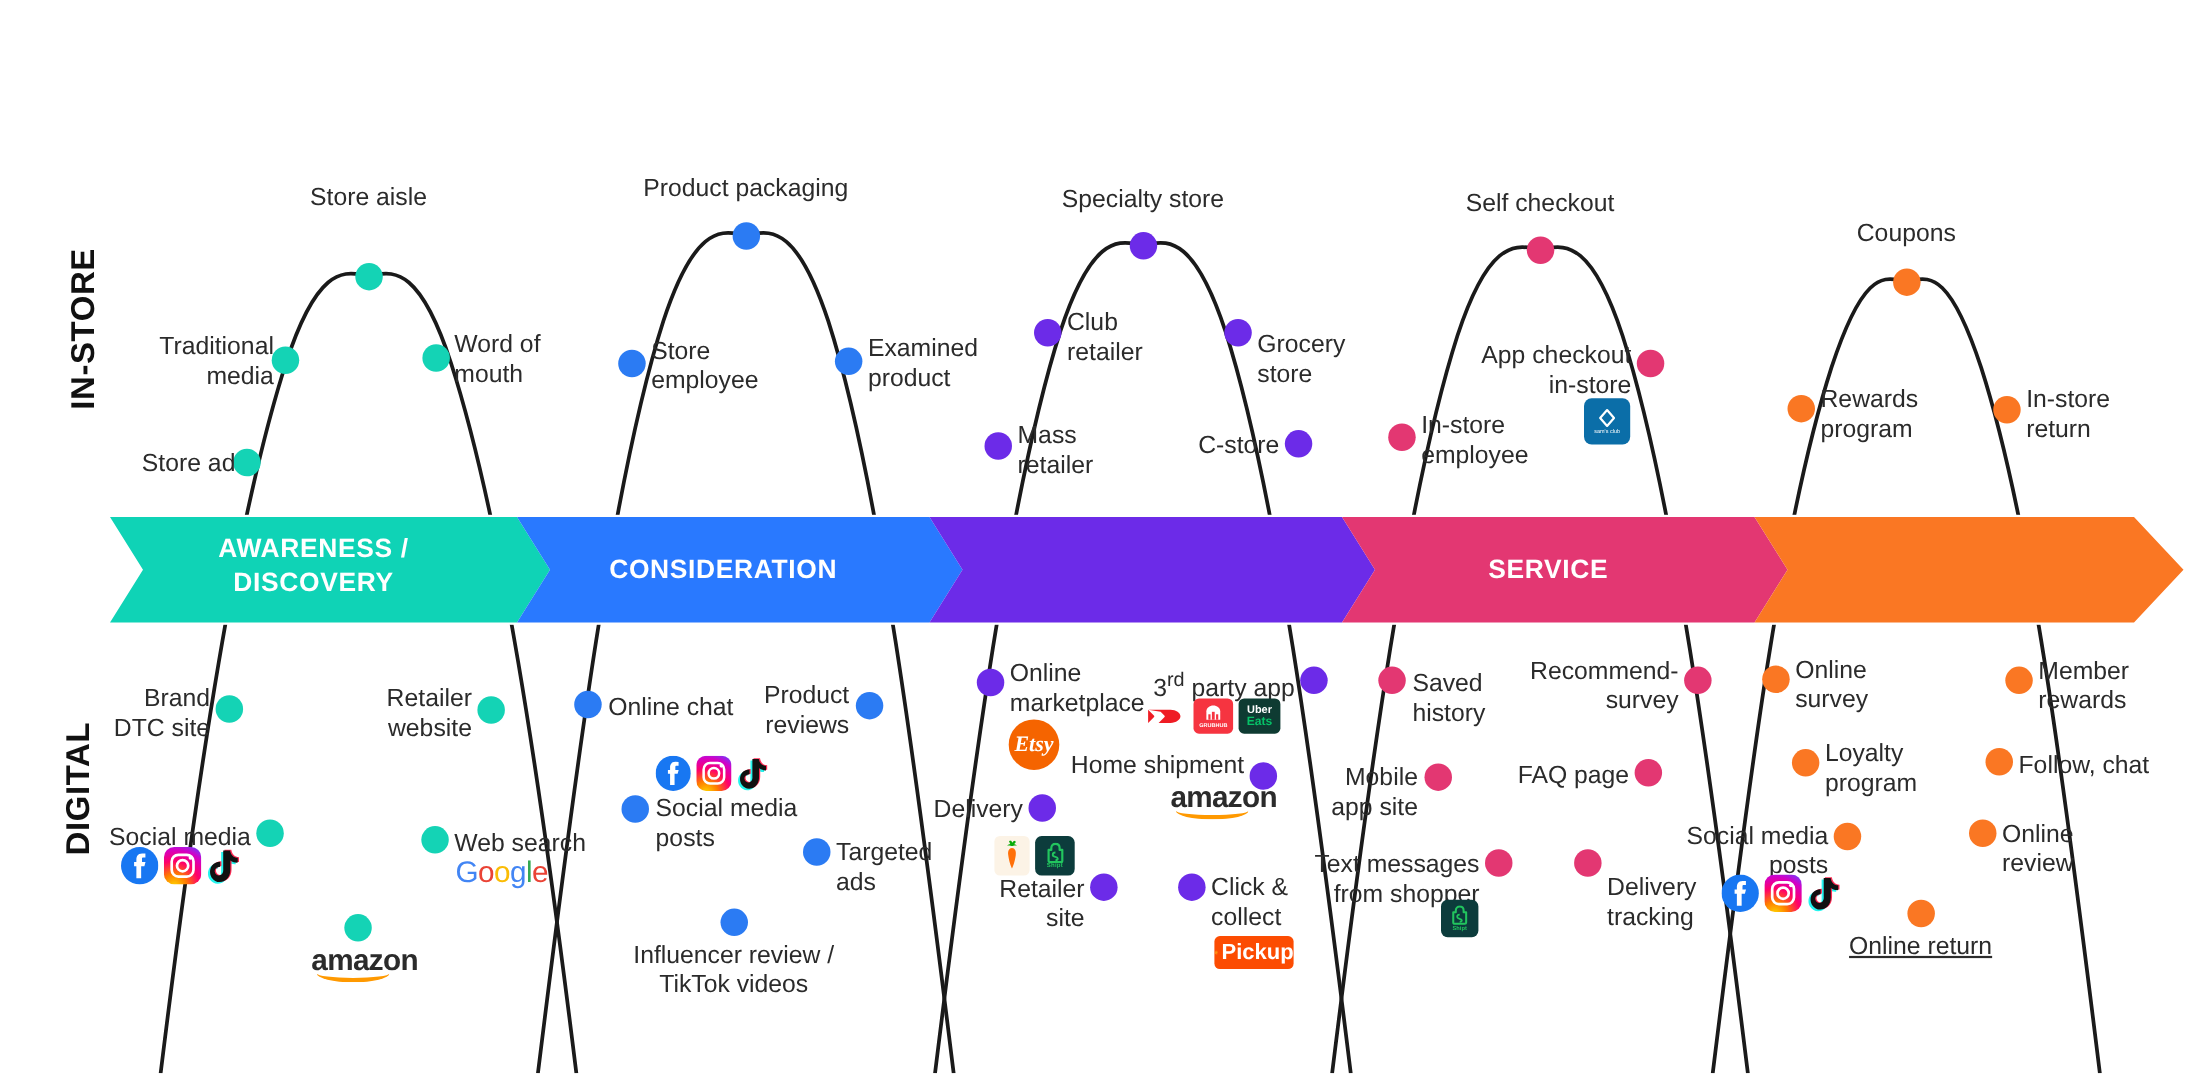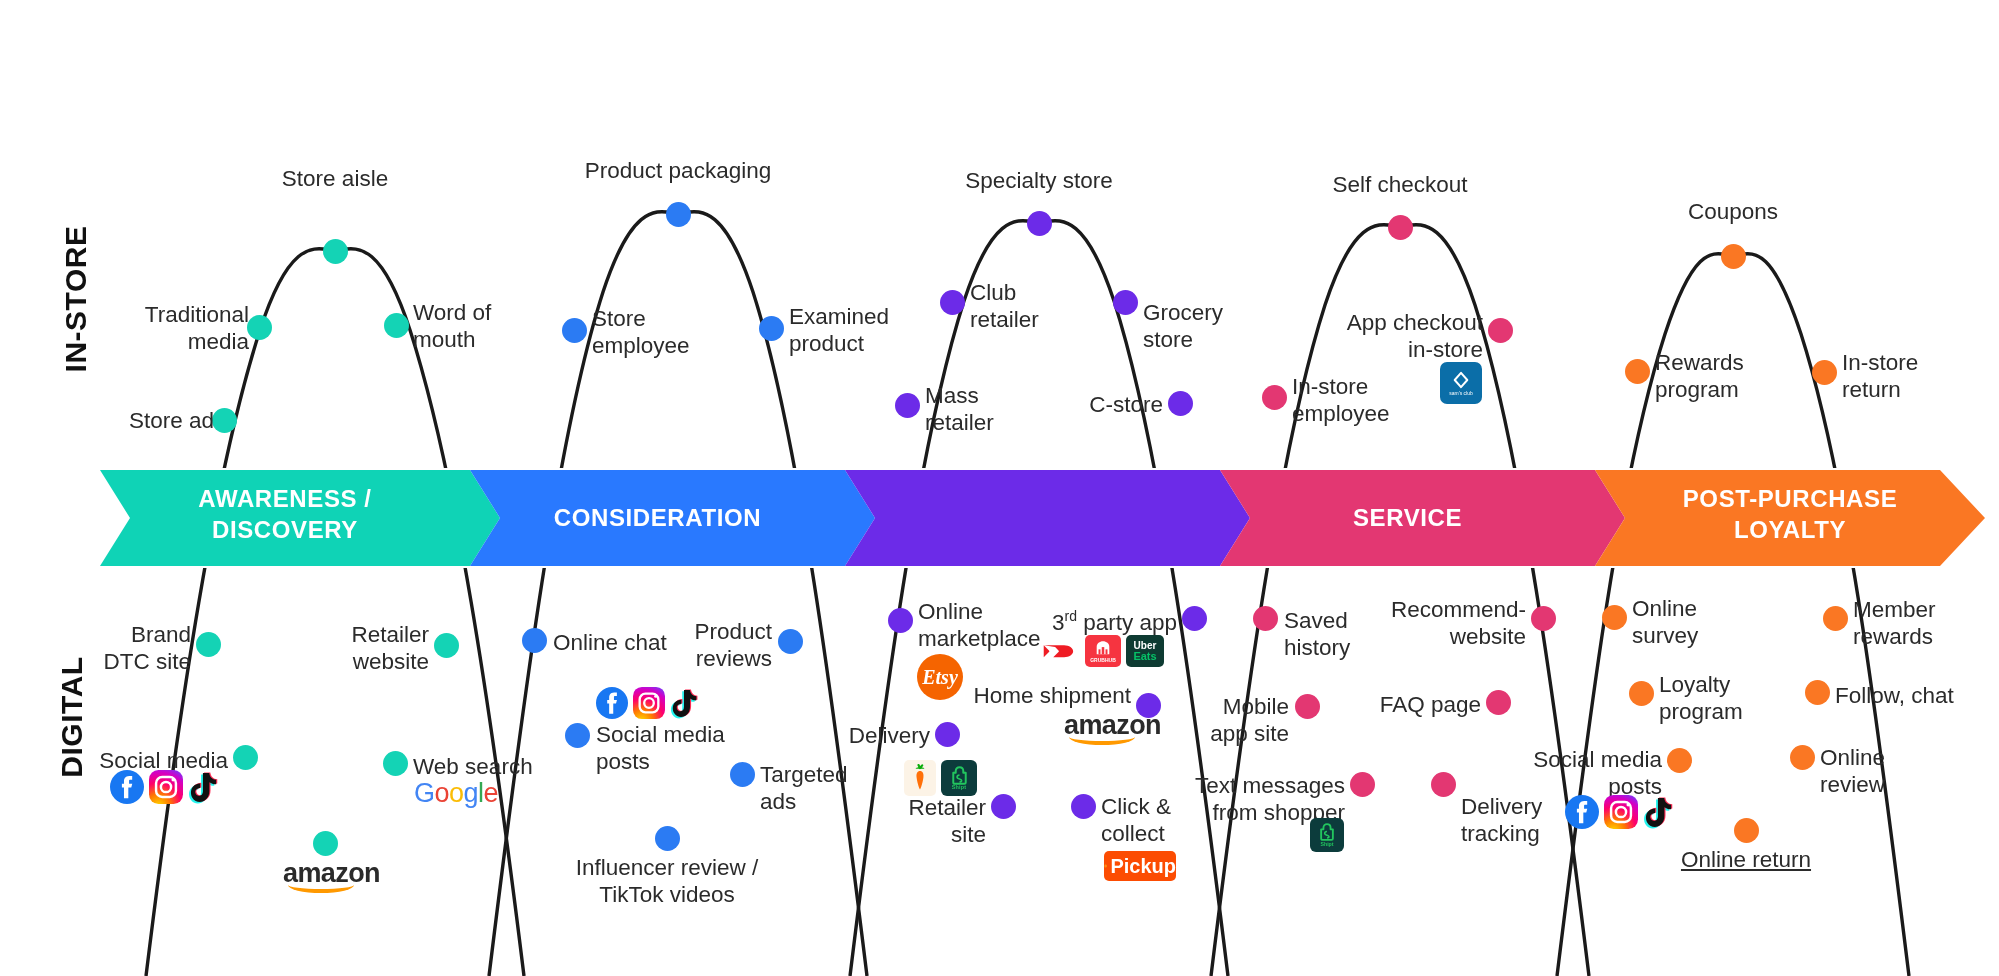--- a/index.html
+++ b/index.html
@@ -160,22 +160,20 @@
 
     <polygon points="1220,470 1595,470 1625,518 1595,566 1220,566 1250,518" fill="#E33772"></polygon>
 
     <polygon points="1595,470 1940,470 1985,518 1940,566 1595,566 1625,518" fill="#FA7723"></polygon>
   </svg>
 
   <div class="stage-label" style="left:100px; top:484px; width:370px;">AWARENESS /
 DISCOVERY</div>
   <div class="stage-label" style="left:470px; top:503px; width:375px;">CONSIDERATION</div>
   <div class="stage-label" style="left:1220px; top:503px; width:375px;">SERVICE</div>
-  <div class="stage-label" style="left:1600px; top:484px; width:380px;">POST-PURCHASE
-LOYALTY</div>
 
   <div id="nodes-layer">
       <div class="dot" style="left: 211.5px; top: 407.5px; width: 25px; height: 25px; background: rgb(20, 211, 181);"></div>
       <div class="node-label nl-left" style="right: 1785px; top: 408px;">Store ad</div>
       <div class="dot" style="left: 246.5px; top: 314.5px; width: 25px; height: 25px; background: rgb(20, 211, 181);"></div>
       <div class="node-label nl-left" style="right: 1750px; top: 302px;">Traditional
 media</div>
       <div class="dot" style="left: 322.5px; top: 238.5px; width: 25px; height: 25px; background: rgb(20, 211, 181);"></div>
       <div class="node-label nl-center" style="left: 155px; width: 360px; top: 166px;">Store aisle</div>
       <div class="dot" style="left: 383.5px; top: 312.5px; width: 25px; height: 25px; background: rgb(20, 211, 181);"></div>
@@ -250,38 +248,38 @@
       <div class="node-label nl-left" style="right: 1069px; top: 723px;">Delivery</div>
       <div class="dot" style="left: 990.5px; top: 793.5px; width: 25px; height: 25px; background: rgb(108, 43, 232);"></div>
       <div class="node-label nl-left" style="right: 1013px; top: 795px;">Retailer
 site</div>
       <div class="dot" style="left: 1070.5px; top: 793.5px; width: 25px; height: 25px; background: rgb(108, 43, 232);"></div>
       <div class="node-label nl-right" style="left: 1101px; top: 794px;">Click &amp;
 collect</div>
       <div class="dot" style="left: 1135.5px; top: 692.5px; width: 25px; height: 25px; background: rgb(108, 43, 232);"></div>
       <div class="node-label nl-left" style="right: 868px; top: 683px;">Home shipment</div>
       <div class="dot" style="left: 1181.5px; top: 605.5px; width: 25px; height: 25px; background: rgb(108, 43, 232);"></div>
-      <div class="node-label nl-left" style="right: 822px; top: 608px;">3<sup style="font-size:14px">rd</sup> party app</div>
+      <div class="node-label nl-left" style="right: 822px; top: 608px;">3<sup style="font-size:18px">rd</sup> party app</div>
       <div class="dot" style="left: 1252.5px; top: 605.5px; width: 25px; height: 25px; background: rgb(227, 55, 114);"></div>
       <div class="node-label nl-right" style="left: 1284px; top: 608px;">Saved
 history</div>
       <div class="dot" style="left: 1294.5px; top: 693.5px; width: 25px; height: 25px; background: rgb(227, 55, 114);"></div>
       <div class="node-label nl-left" style="right: 710px; top: 694px;">Mobile
 app site</div>
       <div class="dot" style="left: 1349.5px; top: 771.5px; width: 25px; height: 25px; background: rgb(227, 55, 114);"></div>
       <div class="node-label nl-left" style="right: 654px; top: 773px;">Text messages
 from shopper</div>
       <div class="dot" style="left: 1430.5px; top: 771.5px; width: 25px; height: 25px; background: rgb(227, 55, 114);"></div>
       <div class="node-label nl-right" style="left: 1461px; top: 794px;">Delivery
 tracking</div>
       <div class="dot" style="left: 1485.5px; top: 689.5px; width: 25px; height: 25px; background: rgb(227, 55, 114);"></div>
       <div class="node-label nl-left" style="right: 518px; top: 692px;">FAQ page</div>
       <div class="dot" style="left: 1530.5px; top: 605.5px; width: 25px; height: 25px; background: rgb(227, 55, 114);"></div>
       <div class="node-label nl-left" style="right: 473px; top: 597px;">Recommend-
-website</div>
+survey</div>
       <div class="dot" style="left: 1601.5px; top: 604.5px; width: 25px; height: 25px; background: rgb(250, 119, 35);"></div>
       <div class="node-label nl-right" style="left: 1632px; top: 596px;">Online
 survey</div>
       <div class="dot" style="left: 1628.5px; top: 680.5px; width: 25px; height: 25px; background: rgb(250, 119, 35);"></div>
       <div class="node-label nl-right" style="left: 1659px; top: 672px;">Loyalty
 program</div>
       <div class="dot" style="left: 1666.5px; top: 747.5px; width: 25px; height: 25px; background: rgb(250, 119, 35);"></div>
       <div class="node-label nl-left" style="right: 337px; top: 747px;">Social media
 posts</div>
       <div class="dot" style="left: 1733.5px; top: 817.5px; width: 25px; height: 25px; background: rgb(250, 119, 35);"></div>

